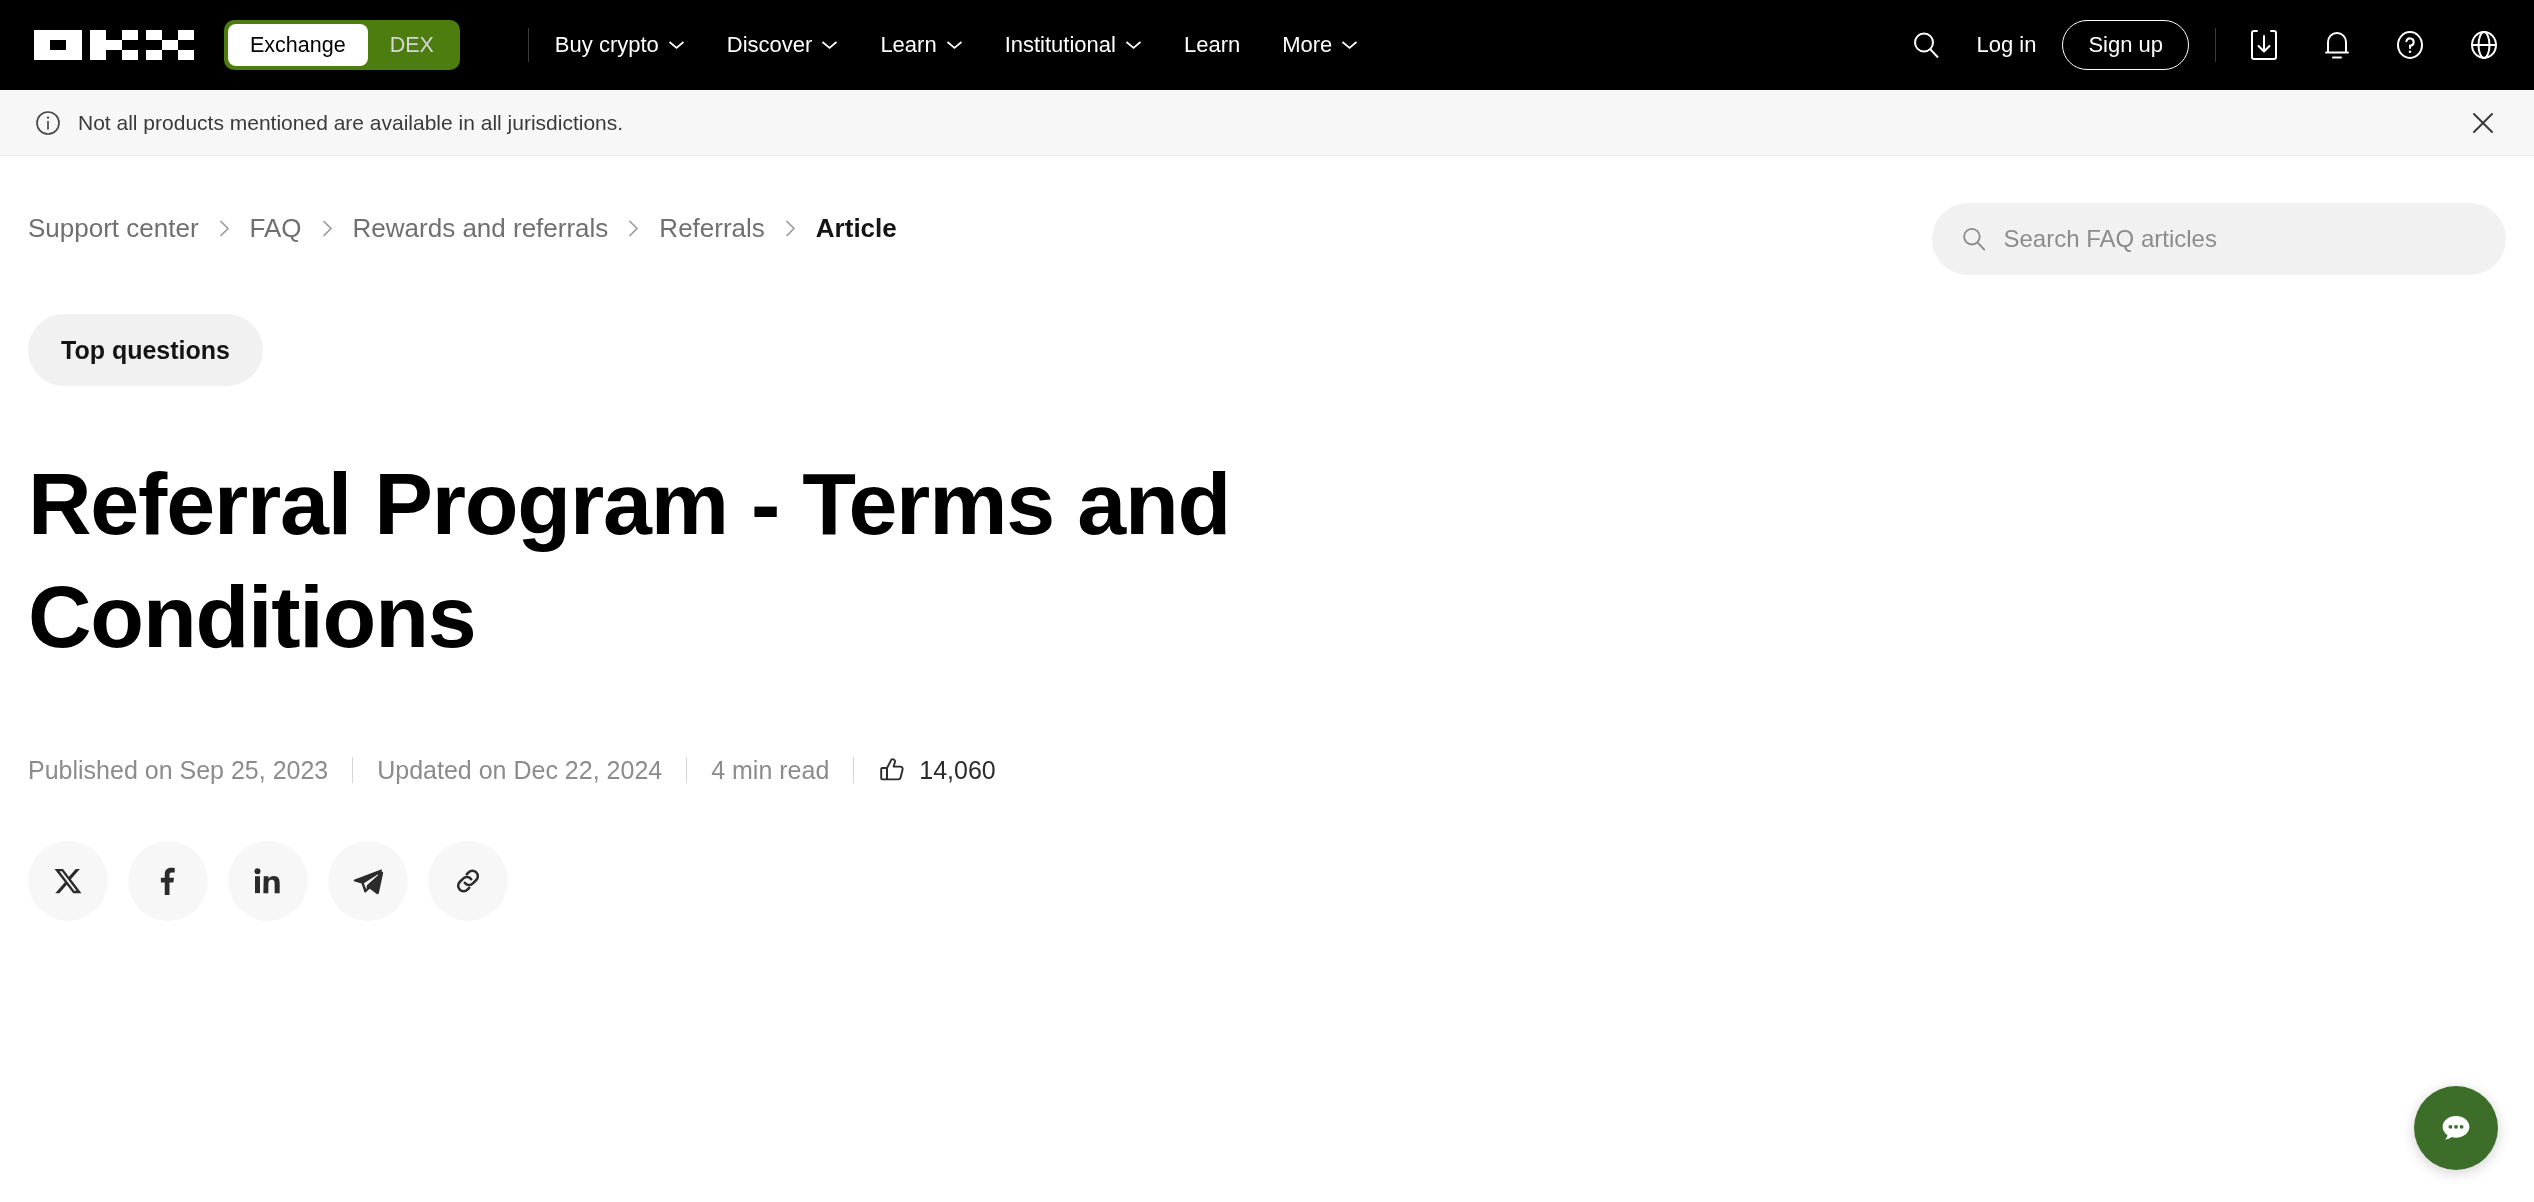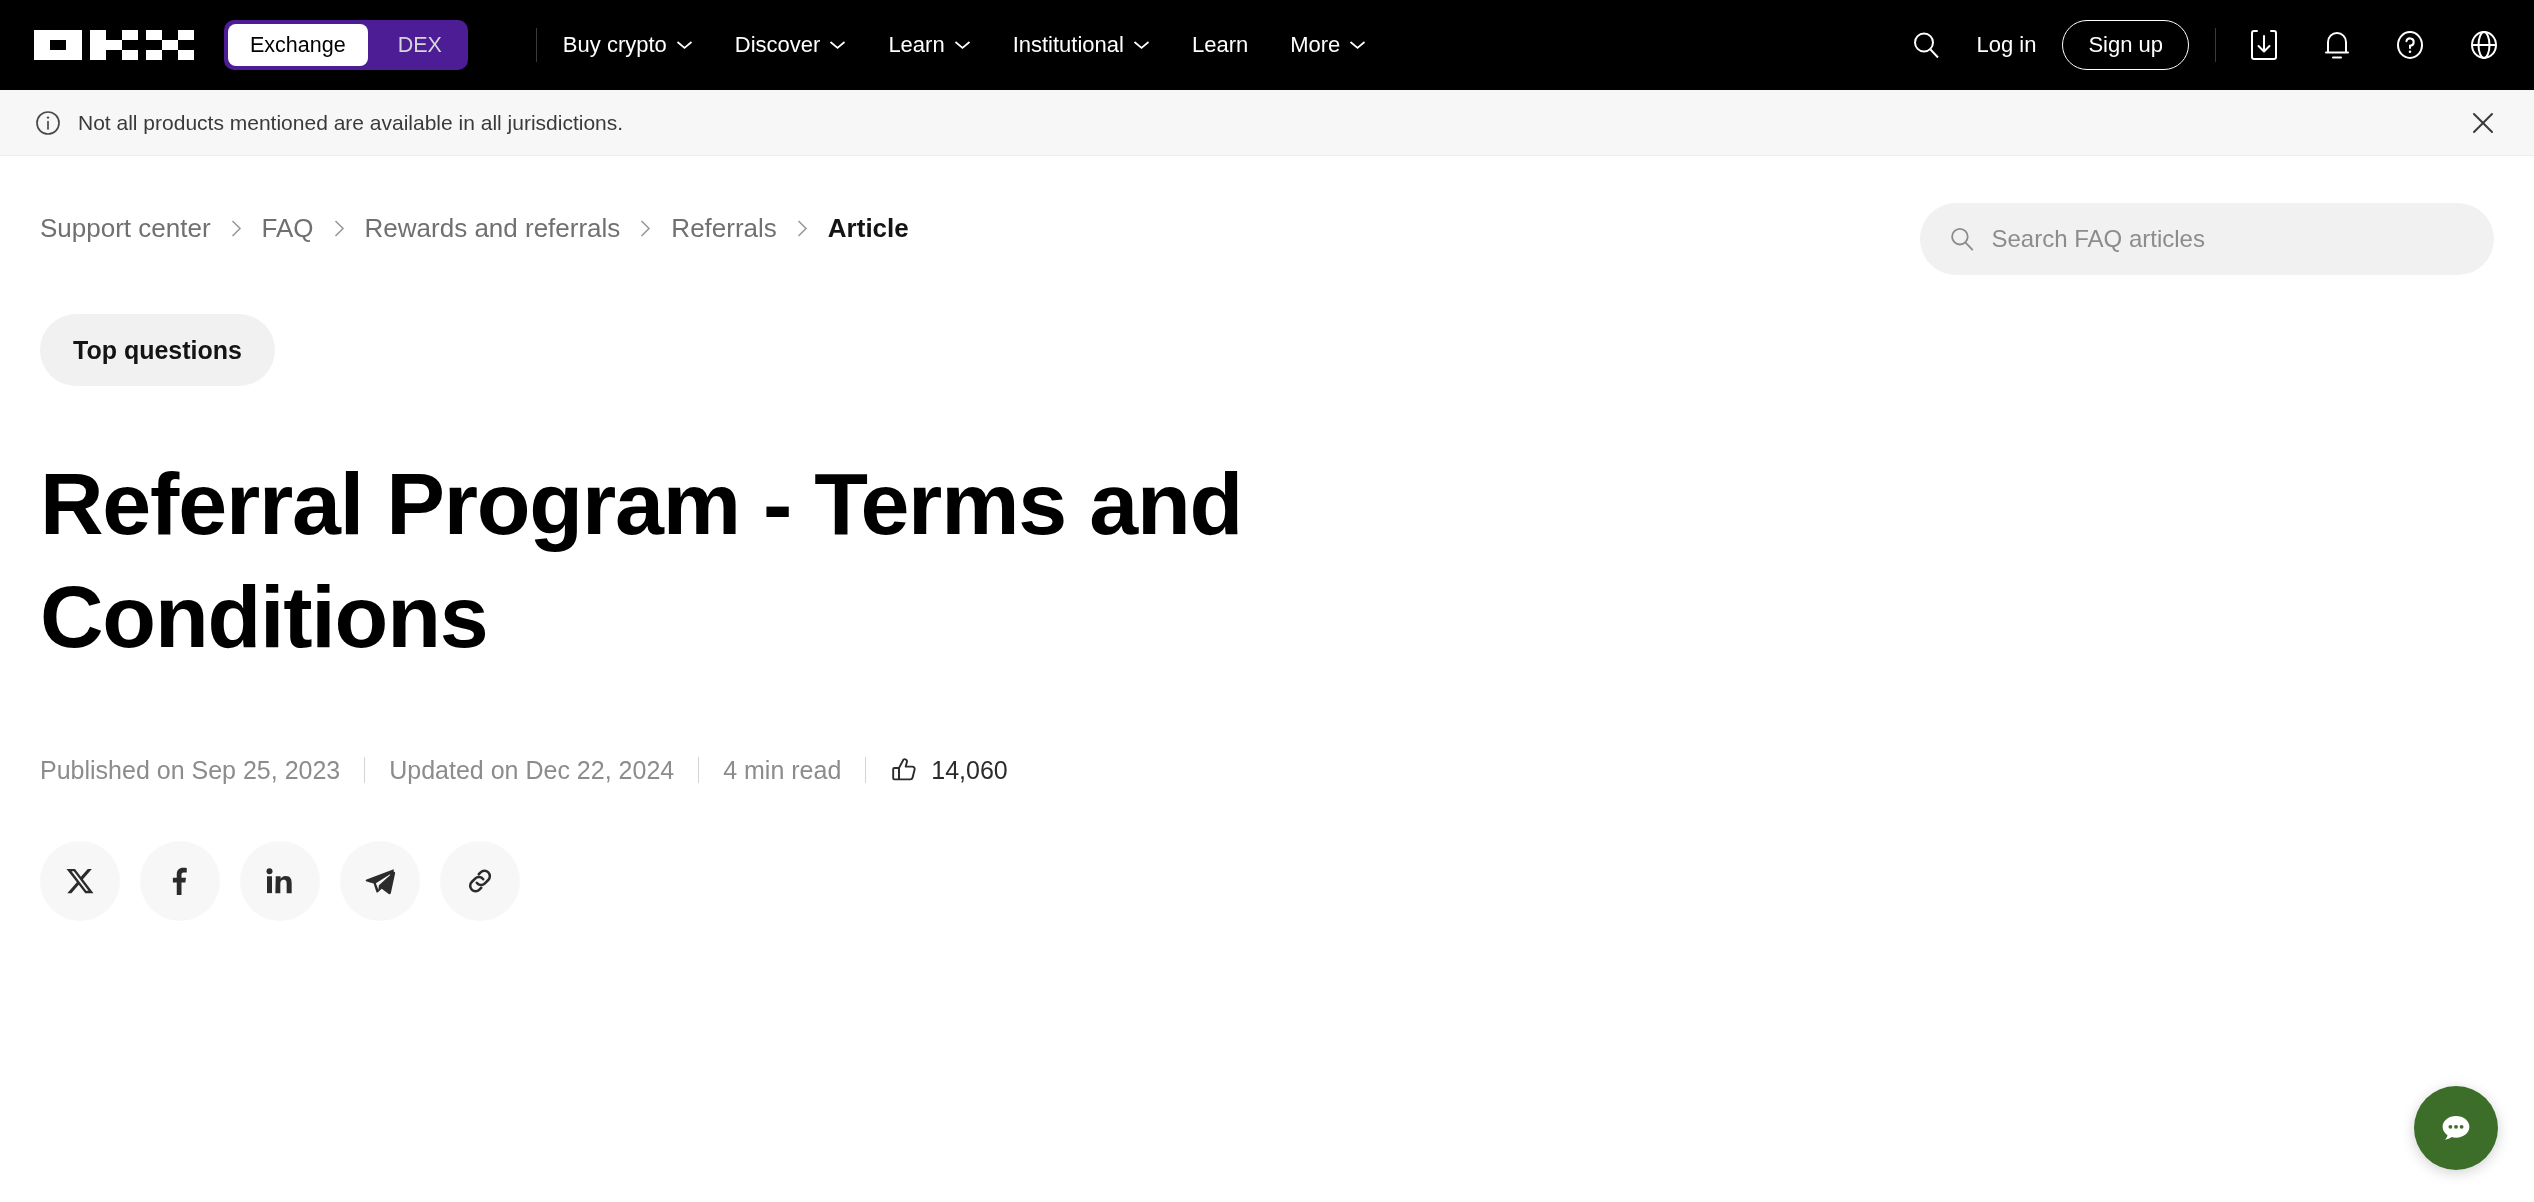--- a/index.html
+++ b/index.html
@@ -29,27 +29,26 @@
     align-items: center;
     gap: 7px;
     margin-right: 30px;
     cursor: pointer;
   }
   .logo svg { display: block; }
 
   
   .seg {
     display: flex;
-    background: #4c1d95;
+    background: #4d7c0f;
     border-radius: 10px;
     padding: 4px;
     height: 50px;
     align-items: center;
     margin-right: 42px;
-    gap: 8px;
   }
   .seg-item {
     height: 42px;
     display: flex;
     align-items: center;
     padding: 0 22px;
     border-radius: 8px;
     font-size: 21.5px;
     color: #d6d6d6;
     cursor: pointer;
@@ -143,21 +142,21 @@
     margin-left: auto;
     cursor: pointer;
     display: flex;
     align-items: center;
     justify-content: center;
     width: 34px; height: 34px;
   }
 
   
   .page {
-    padding: 0 40px;
+    padding: 0 28px;
     position: relative;
   }
 
   .crumbrow {
     display: flex;
     align-items: center;
     margin-top: 57px;
     position: relative;
   }
   .crumbs {

